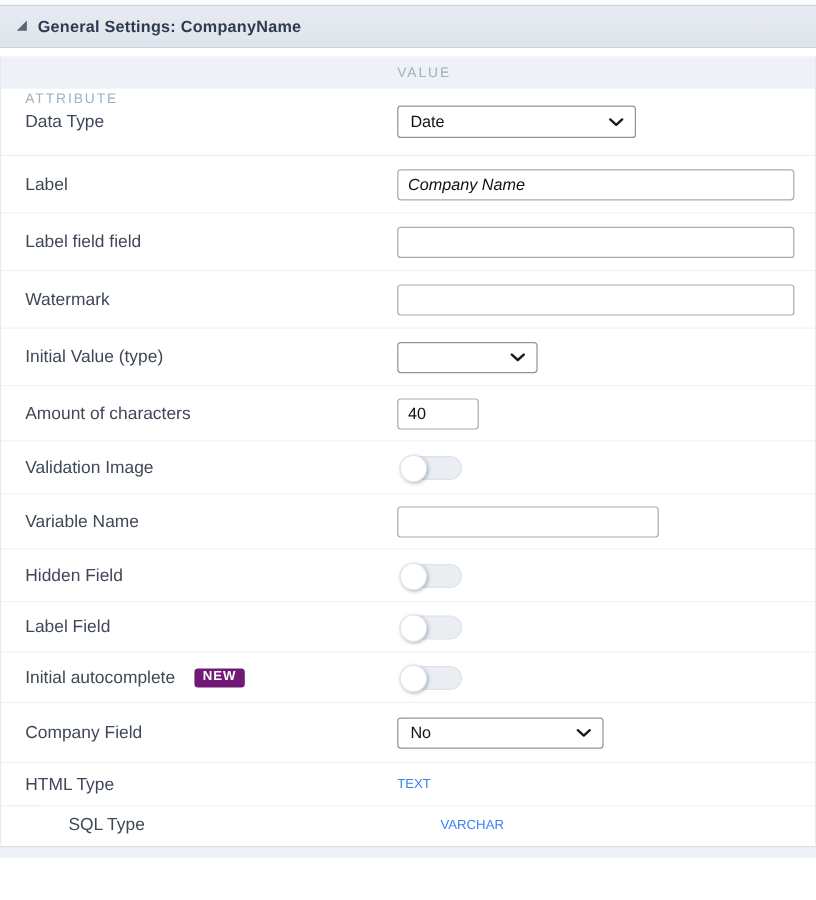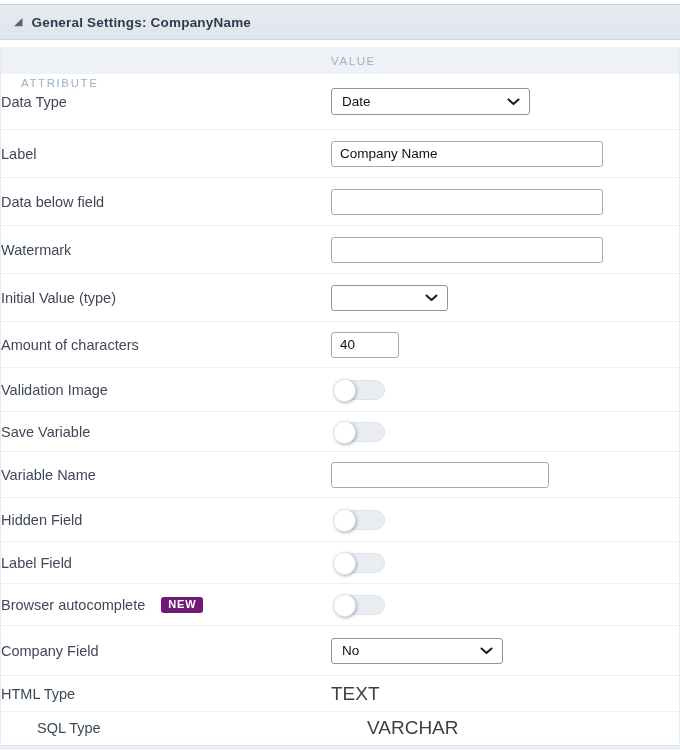--- a/index.html
+++ b/index.html
@@ -56,20 +56,21 @@
   .col-val  { flex: 1; }
   .row {
     display: flex;
     align-items: center;
     border-bottom: 1px solid #edeff3;
     background: #ffffff;
   }
   .row:last-child { border-bottom: none; margin-left: 36px; }
   .row-label {
     width: 330px;
+    padding-left: 20px;
     font-size: 14.5px;
     color: #3f4857;
     display: flex;
     align-items: center;
   }
   .row-value { flex: 1; display: flex; align-items: center; }
   
   .h56{height:56px}.h50{height:50px}.h48{height:48px}.h46{height:46px}
   .h44{height:44px}.h42{height:42px}.h40{height:40px}.h36{height:36px}.h32{height:32px}
   
@@ -77,21 +78,21 @@
     height: 26px;
     border: 1px solid #a6abb3;
     border-radius: 3px;
     background: #ffffff;
     font-family: "Liberation Sans", sans-serif;
     font-size: 13.5px;
     color: #111111;
     padding: 0 8px;
     outline: none;
   }
-  .w324 { width: 272px; }
+  .w324 { width: 331px; font-style: italic; }
   .w218 { width: 218px; }
   .w68  { width: 68px; text-align: left; }
   .select-box {
     height: 27px;
     border: 1px solid #8f959e;
     border-radius: 3px;
     background: #ffffff;
     display: flex;
     align-items: center;
     justify-content: space-between;
@@ -120,22 +121,22 @@
     left: -1px;
     top: -2px;
     width: 23px;
     height: 23px;
     background: #ffffff;
     border: 1px solid #e2e6ec;
     border-radius: 50%;
     box-shadow: 1px 1px 3px rgba(90,100,115,0.45);
   }
   .static-value {
-    font-size: 19px;
-    color: #404040;
+    font-size: 11px;
+    color: #3b82f6;
   }
   .new-badge {
     display: inline-block;
     margin-left: 16px;
     background: #701a75;
     color: #ffffff;
     font-size: 11px;
     font-weight: bold;
     letter-spacing: 0.8px;
     padding: 2.5px 7px;
@@ -182,21 +183,21 @@
     </div>
 
     <div class="row h48">
       <div class="row-label">Label</div>
       <div class="row-value">
         <input class="text-input w324" type="text" value="Company Name" style="">
       </div>
     </div>
 
     <div class="row h48">
-      <div class="row-label">Data below field</div>
+      <div class="row-label">Label field field</div>
       <div class="row-value">
         <input class="text-input w324" type="text" value="" style="">
       </div>
     </div>
 
     <div class="row h48">
       <div class="row-label">Watermark</div>
       <div class="row-value">
         <input class="text-input w324" type="text" value="" style="">
       </div>
@@ -223,57 +224,49 @@
 
     <div class="row h44">
       <div class="row-label">Validation Image</div>
       <div class="row-value">
         <div class="toggle">
             <div class="knob"></div>
           </div>
       </div>
     </div>
 
-    <div class="row h40">
-      <div class="row-label">Save Variable</div>
+
+    <div class="row h46">
+      <div class="row-label">Variable Name</div>
+      <div class="row-value">
+        <input class="text-input w218" type="text" value="" style="">
+      </div>
+    </div>
+
+    <div class="row h44">
+      <div class="row-label">Hidden Field</div>
       <div class="row-value">
         <div class="toggle">
             <div class="knob"></div>
           </div>
       </div>
     </div>
 
-    <div class="row h46">
-      <div class="row-label">Variable Name</div>
-      <div class="row-value">
-        <input class="text-input w218" type="text" value="" style="">
-      </div>
-    </div>
-
-    <div class="row h44">
-      <div class="row-label">Hidden Field</div>
+    <div class="row h42">
+      <div class="row-label">Label Field</div>
       <div class="row-value">
         <div class="toggle">
             <div class="knob"></div>
           </div>
       </div>
     </div>
 
     <div class="row h42">
-      <div class="row-label">Label Field</div>
-      <div class="row-value">
-        <div class="toggle">
-            <div class="knob"></div>
-          </div>
-      </div>
-    </div>
-
-    <div class="row h42">
       <div class="row-label">
-        <span>Browser autocomplete</span>
+        <span>Initial autocomplete</span>
         <span class="new-badge">NEW</span>
       </div>
       <div class="row-value">
         <div class="toggle">
             <div class="knob"></div>
           </div>
       </div>
     </div>
 
     <div class="row h50">

